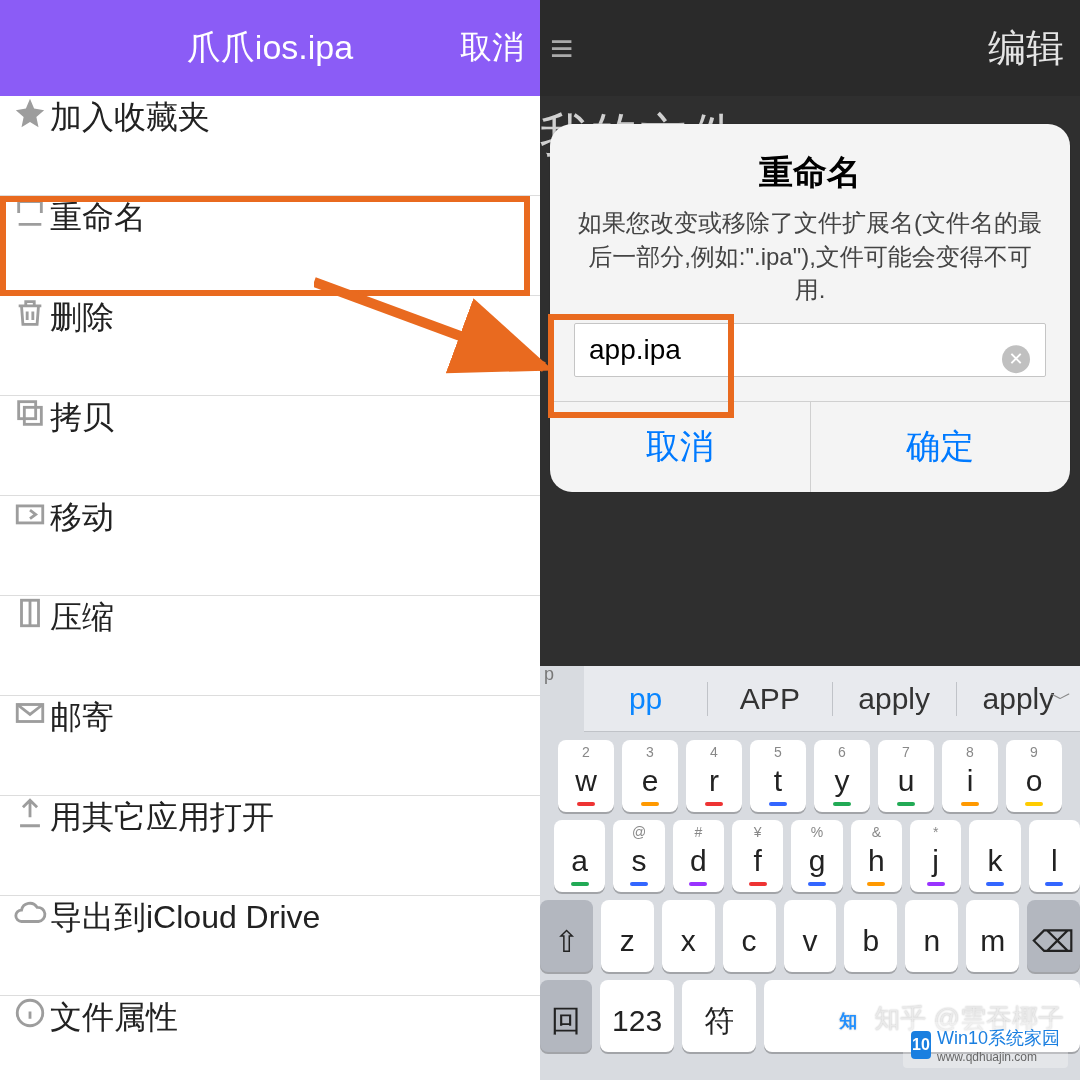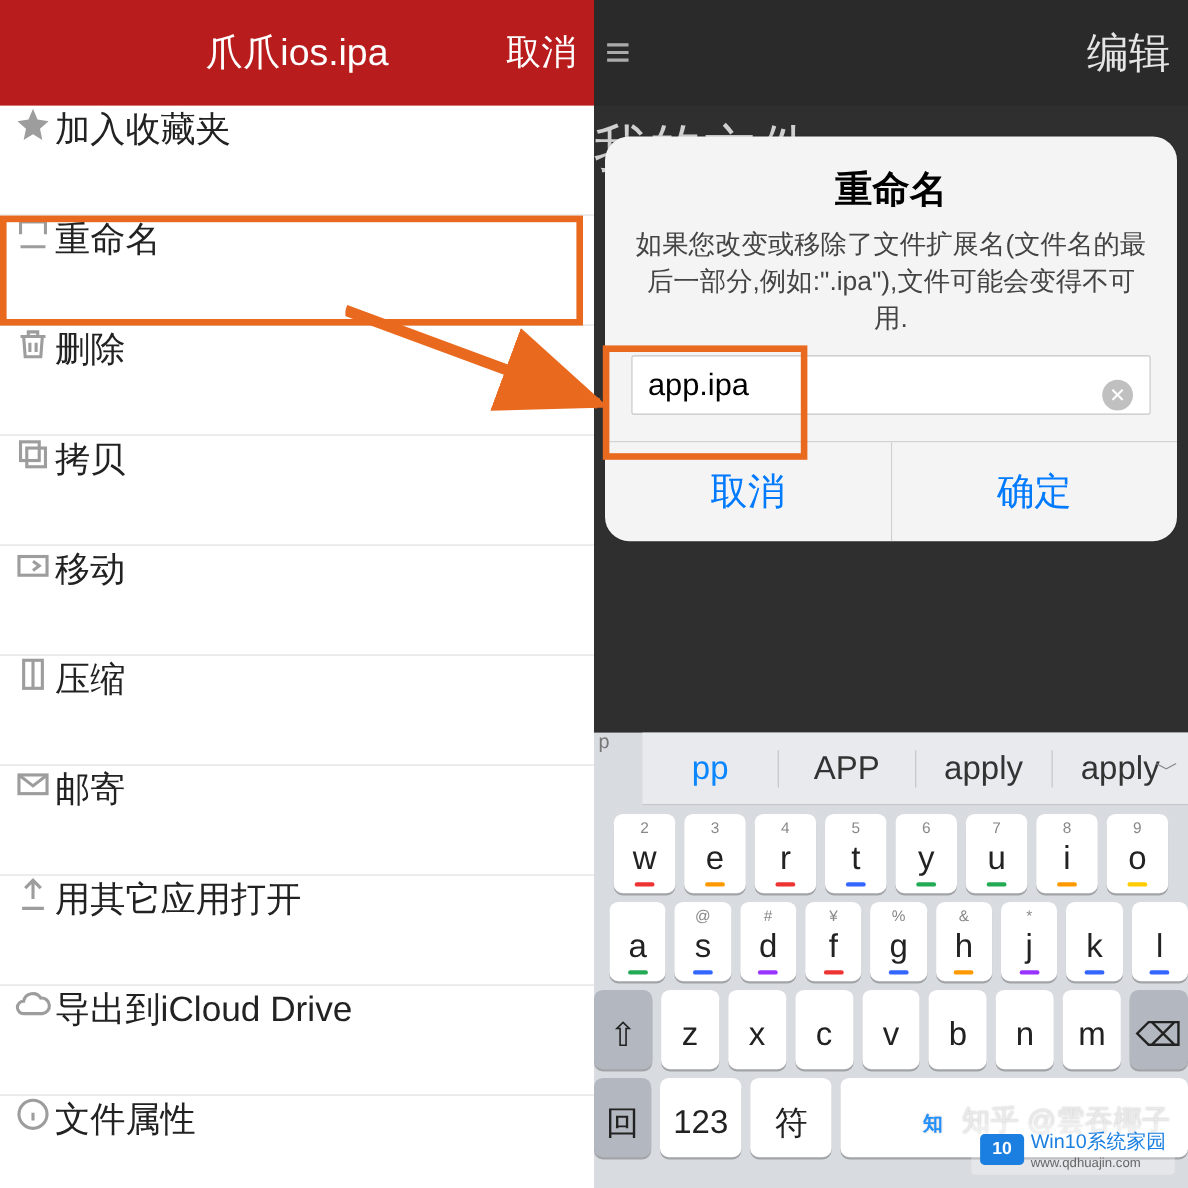--- a/index.html
+++ b/index.html
@@ -8,21 +8,21 @@
     font-family: -apple-system, "PingFang SC", "Helvetica Neue", sans-serif;
     background: #fff; overflow: hidden; position: relative;
   }
   .split { display: flex; width: 100%; height: 100%; }
   .left, .right { width: 540px; height: 100%; position: relative; overflow: hidden; }
   .left { background: #fff; }
   .right { background: #2f2f2f; }
 
   
   .left-header {
-    height: 96px; background: #b91c1c; color: #fff;
+    height: 96px; background: #8b5cf6; color: #fff;
     display: flex; align-items: center; justify-content: center;
     position: relative; font-size: 34px; font-weight: 500;
   }
   .left-header .cancel {
     position: absolute; right: 16px; top: 50%; transform: translateY(-50%);
     font-size: 32px; color: #fff;
   }
   .left-list { background: #fff; }
   .left-item {
     display: flex; 
@@ -134,21 +134,21 @@
   .bar-p { background: #93f; }
 
   
   .wm1 {
     position: absolute; right: 12px; bottom: 12px; z-index: 50;
     display: flex; align-items: center; gap: 6px;
     background: rgba(255,255,255,.3); padding: 4px 8px; border-radius: 4px;
     font-size: 18px; color: #1a7fe0;
   }
   .wm1 .logo {
-    width: 40px; height: 28px; background: #1a7fe0; border-radius: 4px;
+    width: 20px; height: 28px; background: #1a7fe0; border-radius: 4px;
     color: #fff; display: flex; align-items: center; justify-content: center;
     font-size: 16px; font-weight: bold;
   }
   .wm1 .sub { font-size: 12px; color: #666; display: block; }
   .wm2 {
     position: absolute; right: 16px; bottom: 44px; z-index: 49;
     font-size: 26px; color: #e8e8e8; opacity: .9;
     text-shadow: 0 0 2px rgba(0,0,0,.3);
   }
   .zhihu-icon {

